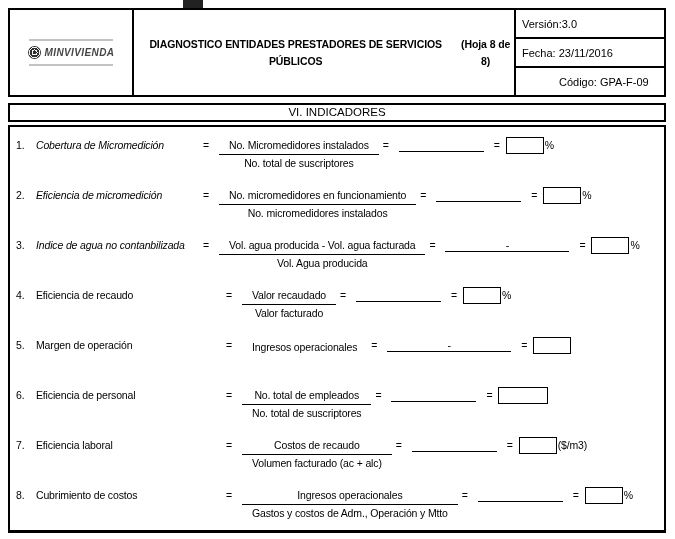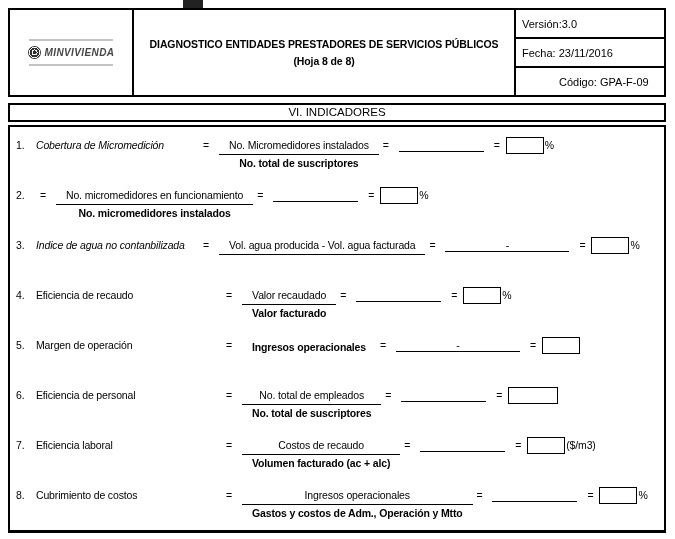--- a/index.html
+++ b/index.html
@@ -38,21 +38,21 @@
     background: radial-gradient(circle at 50% 50%,
       #2e2e2e 0 2px, #f2f2f2 2px 3px, #2e2e2e 3px 4.5px, #f2f2f2 4.5px 5.5px, #2e2e2e 5.5px);
     flex: 0 0 auto;
   }
   .logo-text {
     font-size: 10px; font-weight: bold; color: #474747; letter-spacing: 0.4px;
   }
   .title-cell {
     flex: 1;
     border-right: 2px solid #000;
-    display: flex; flex-direction: column;
+    display: flex; flex-direction: row;
     align-items: center; justify-content: center;
     text-align: center;
     font-weight: bold; font-size: 10.5px; letter-spacing: -0.1px;
     line-height: 1.6;
   }
   .meta-cell { width: 148px; display: flex; flex-direction: column; }
   .meta-row {
     flex: 1;
     border-bottom: 2px solid #000;
     display: flex; align-items: center;
@@ -92,21 +92,21 @@
   .row .label { width: 186px; flex: 0 0 auto; }
   .row:nth-child(-n+3) .label { width: 163px; font-style: italic; }
   .eq { flex: 0 0 auto; padding: 0 4px; }
   .eq1 { margin-right: 6px; }
   .frac { display: inline-block; text-align: center; flex: 0 0 auto; }
   .frac .numer {
     display: block;
     border-bottom: 1px solid #000;
     padding: 0 10px 2px;
   }
-  .frac .denom { display: block; padding: 2px 10px 0; font-weight: bold; }
+  .frac .denom { display: block; padding: 2px 10px 0; }
   .blank {
     display: inline-block; flex: 0 0 auto;
     border-bottom: 1px solid #000;
     width: 85px; height: 13px;
     margin: 0 6px;
     text-align: center;
   }
   .has-dash .blank { width: 124px; }
   .result-box {
     display: inline-block; flex: 0 0 auto;
@@ -159,38 +159,40 @@
     </span>
     <span class="eq">=</span>
     <span class="blank"></span>
     <span class="eq">=</span>
     <span class="result-box"></span>
     <span class="suffix">%</span>
   </div>
 
   <div class="row">
     <span class="num">2.</span>
+    <span class="label">Eficiencia de micromedición</span>
     <span class="eq eq1">=</span>
     <span class="frac">
       <span class="numer">No. micromedidores en funcionamiento</span>
       <span class="denom">No. micromedidores instalados</span>
     </span>
     <span class="eq">=</span>
     <span class="blank"></span>
     <span class="eq">=</span>
     <span class="result-box"></span>
     <span class="suffix">%</span>
   </div>
 
   <div class="row has-dash">
     <span class="num">3.</span>
     <span class="label">Indice de agua no contanbilizada</span>
     <span class="eq eq1">=</span>
     <span class="frac">
       <span class="numer">Vol. agua producida - Vol. agua facturada</span>
+      <span class="denom">Vol. Agua producida</span>
     </span>
     <span class="eq">=</span>
     <span class="blank">-</span>
     <span class="eq">=</span>
     <span class="result-box"></span>
     <span class="suffix">%</span>
   </div>
 
   <div class="row">
     <span class="num">4.</span>

